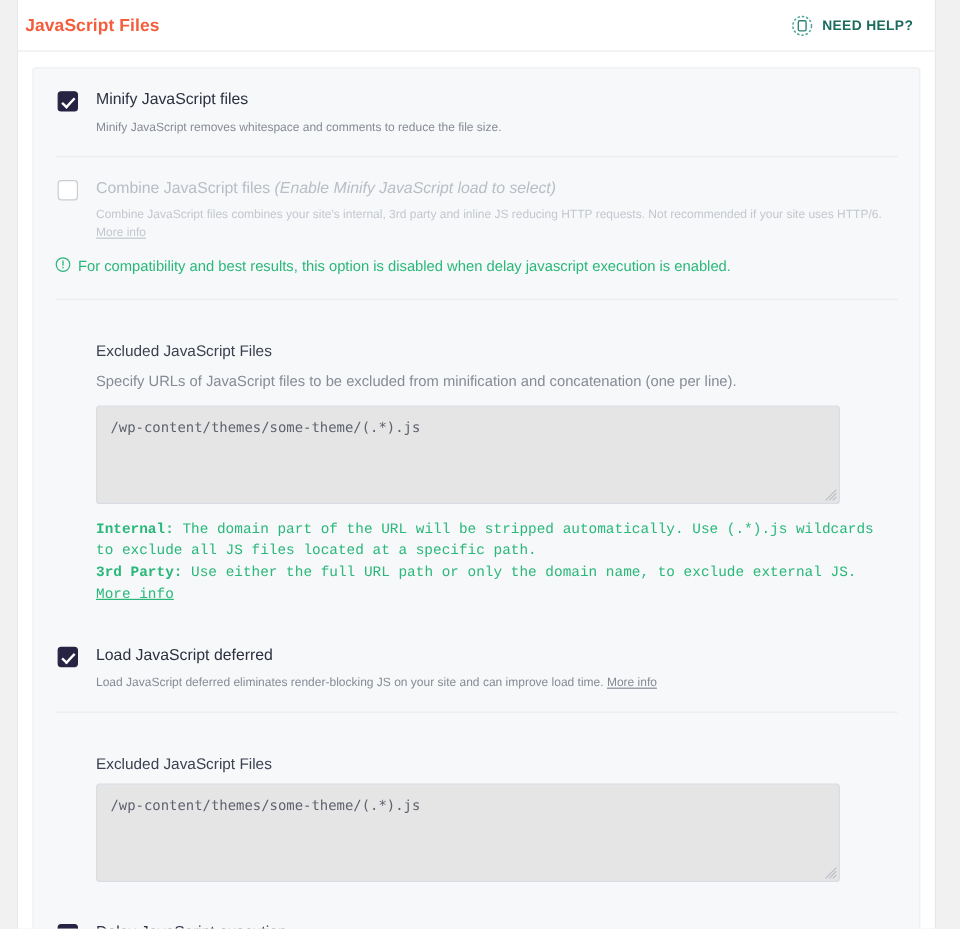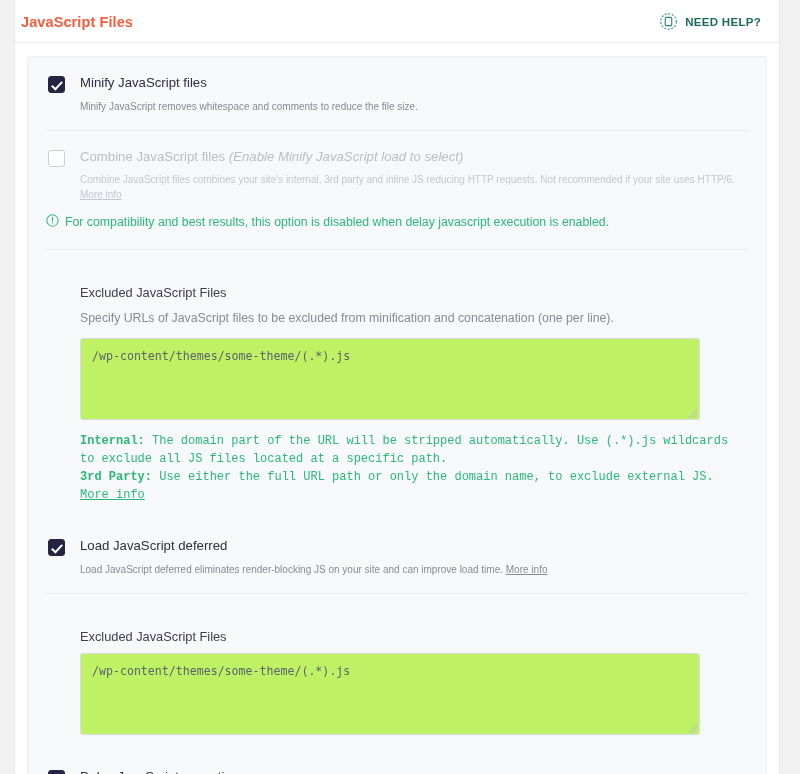--- a/index.html
+++ b/index.html
@@ -152,21 +152,21 @@
     color: #868b95;
     line-height: 1.5;
     margin-bottom: 11px;
   }
 
   .ta-wrap { position: relative; width: 620px; }
   textarea.exclude {
     display: block;
     width: 620px;
     height: 82px;
-    background: #bef264;
+    background: #e5e5e5;
     border: 1px solid #d9dde3;
     border-radius: 3px;
     padding: 9px 11px;
     font-family: "DejaVu Sans Mono", "Liberation Mono", monospace;
     font-size: 11.6px;
     color: #5d626d;
     line-height: 1.5;
     resize: none;
     outline: none;
   }

